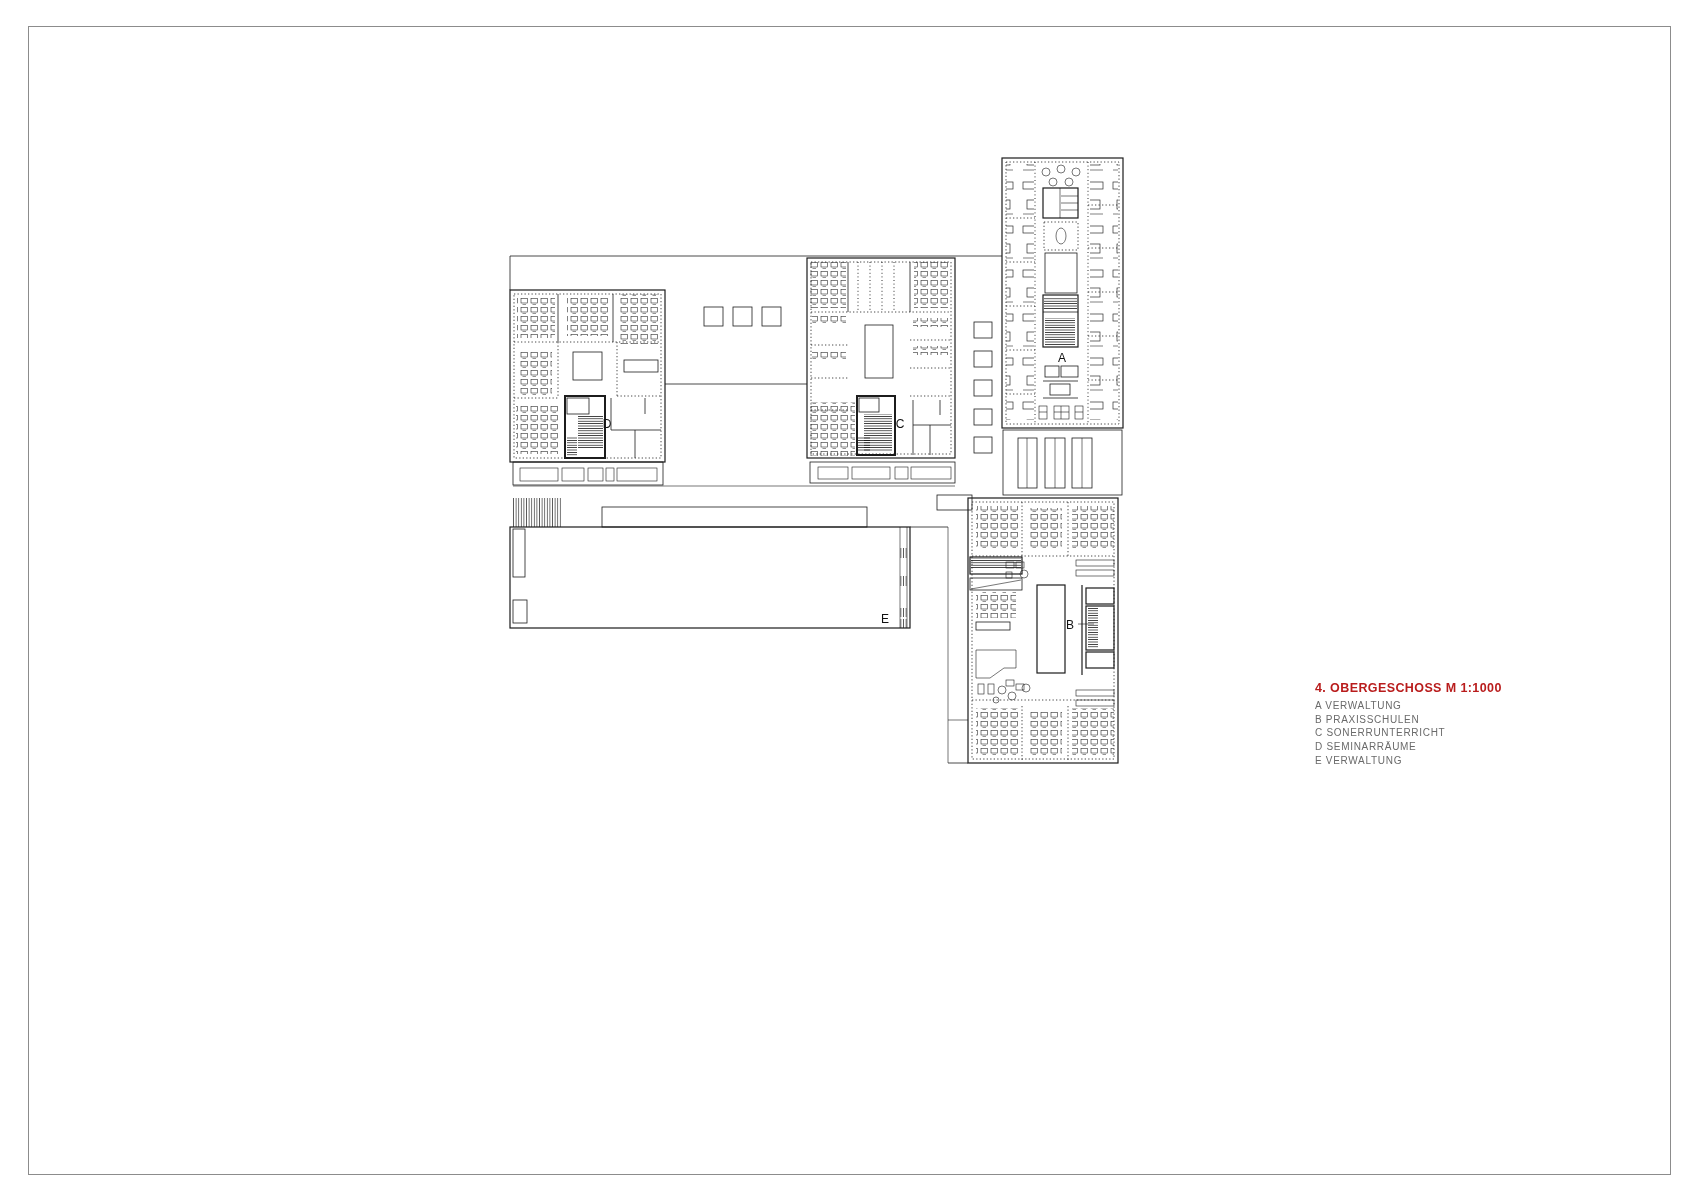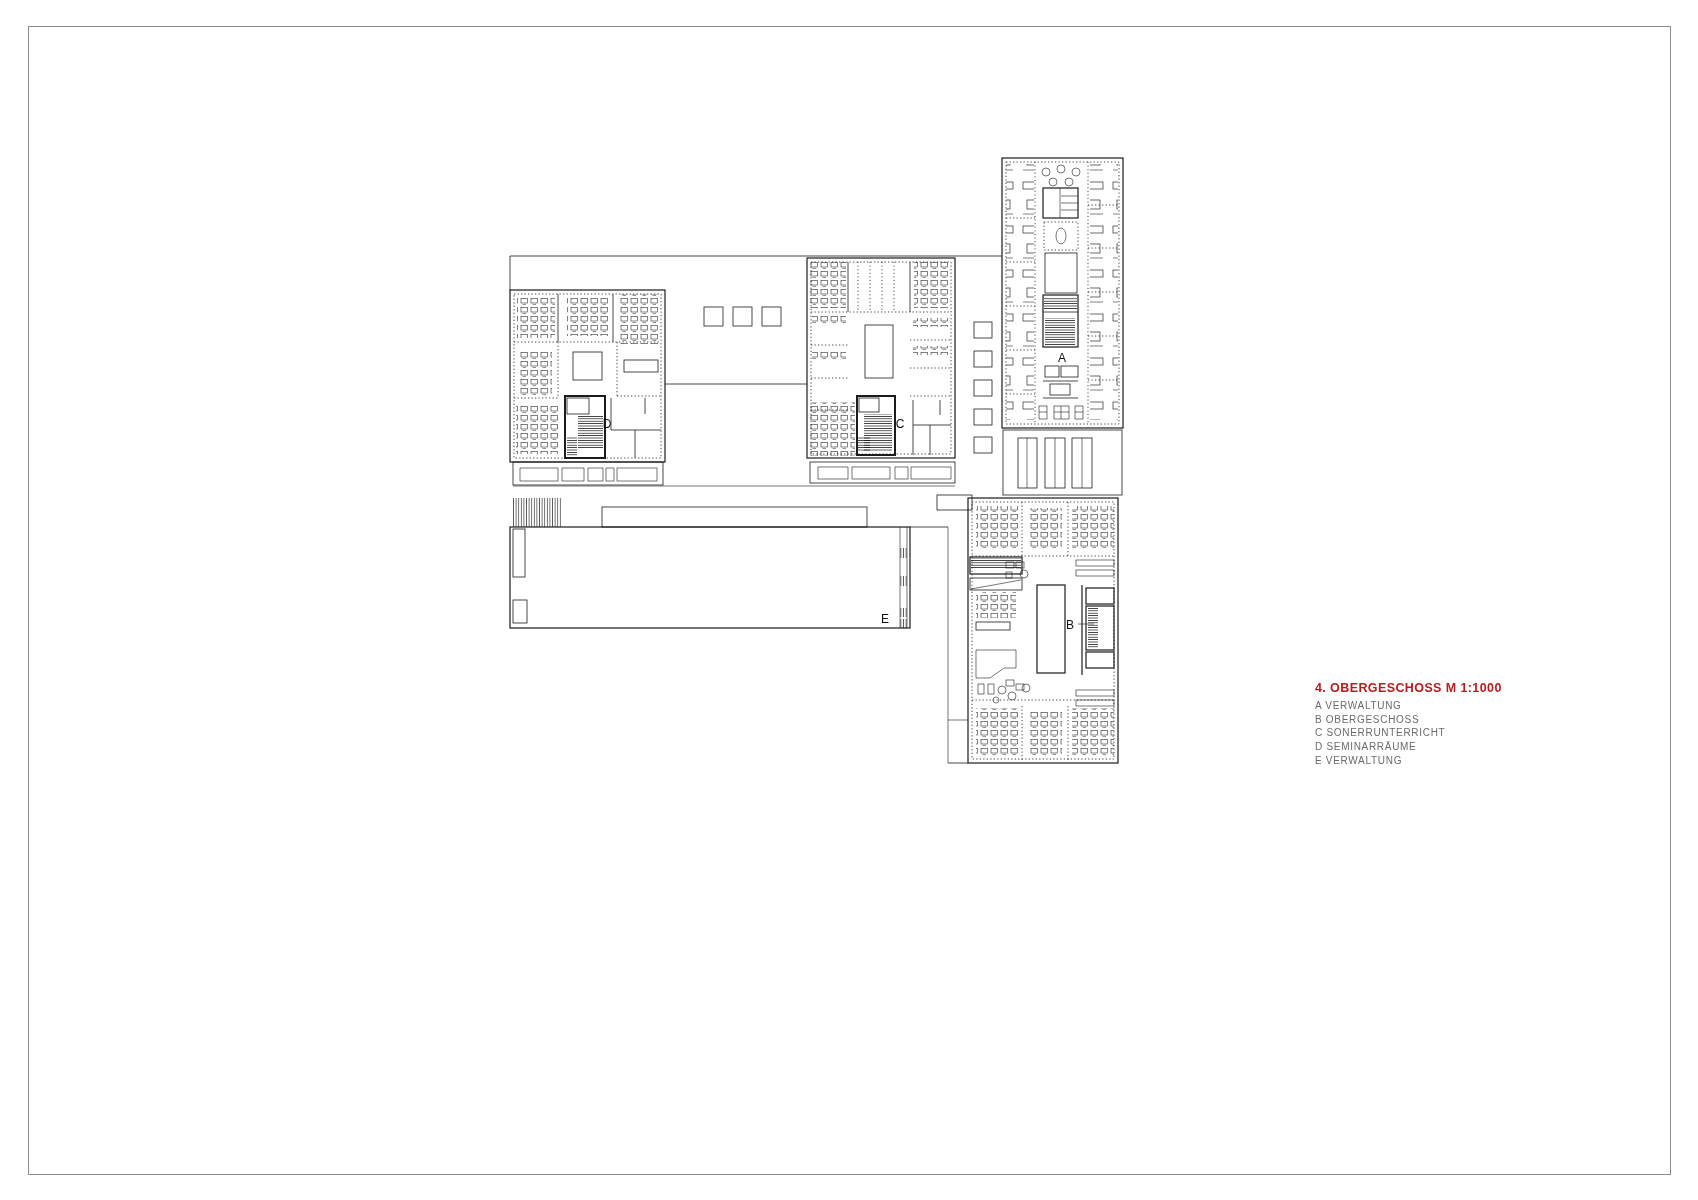--- a/index.html
+++ b/index.html
@@ -303,18 +303,18 @@
         <path class="ln w08" d="M948 763 H968"></path>
         <rect class="ln w08" x="937" y="495" width="35" height="15"></rect>
       </g>
       <text class="room-label" x="885" y="623">E</text>
     </g>
   </svg>
 
   <div class="legend">
     <div class="legend-title">4. OBERGESCHOSS M 1:1000</div>
     <div class="legend-item">A VERWALTUNG</div>
-    <div class="legend-item">B OBERGESCHOSS</div>
+    <div class="legend-item">B PRAXISSCHULEN</div>
     <div class="legend-item">C SONERRUNTERRICHT</div>
     <div class="legend-item">D SEMINARRÄUME</div>
     <div class="legend-item">E VERWALTUNG</div>
   </div>
 </div>
 
 </body></html>

